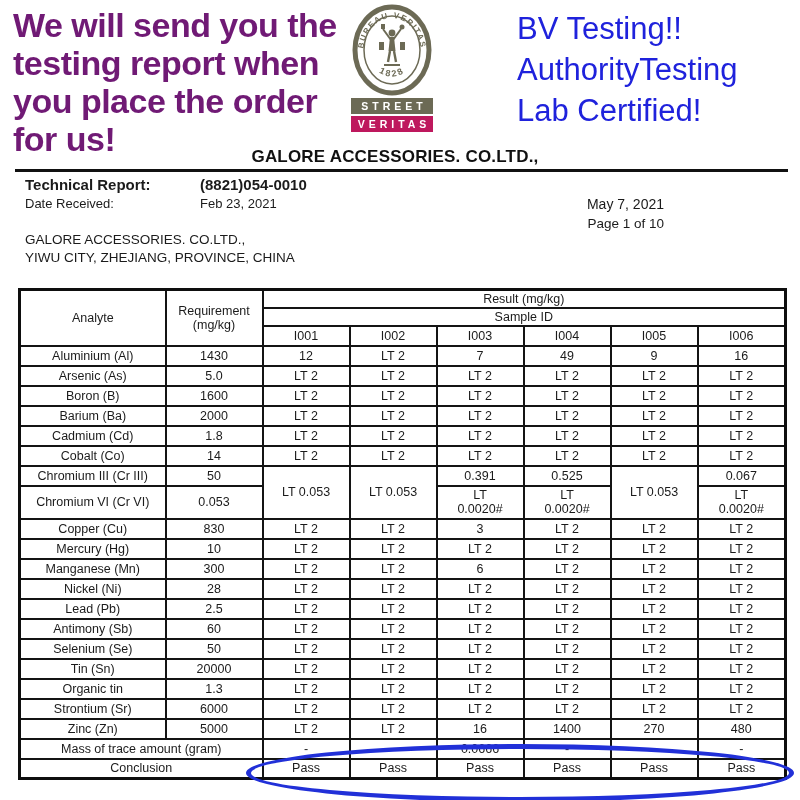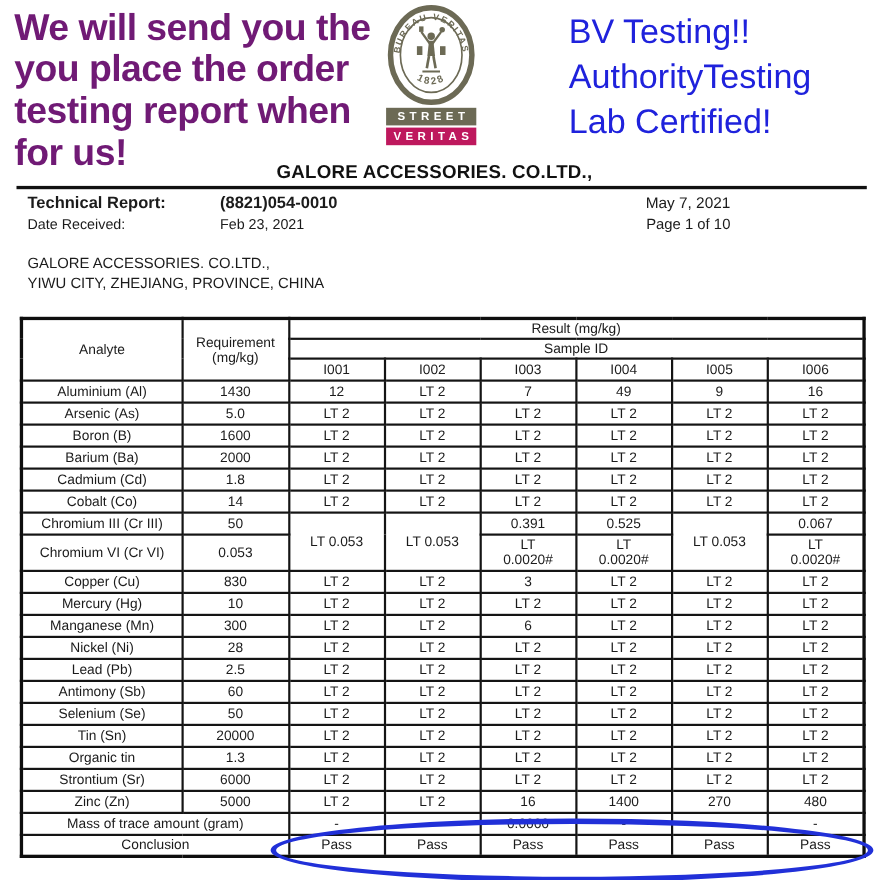--- a/index.html
+++ b/index.html
@@ -18,21 +18,21 @@
   .logo-bar { width:82px; height:16px; margin-top:2px; display:flex; align-items:center; justify-content:center;
     color:#ffffff; font-size:10.5px; font-weight:bold; letter-spacing:4px; text-indent:4px; }
 
   
   .company-title { position:absolute; top:147px; left:0; width:790px; text-align:center;
     font-size:17px; font-weight:bold; color:#111; letter-spacing:0.2px; }
   .rule { position:absolute; top:169px; left:15px; width:773px; height:3px; background:#111; }
   .info-row { position:absolute; left:0; width:692px; height:18px; }
   .ir-label { position:absolute; left:25px; }
   .ir-value { position:absolute; left:200px; }
-  .ir-right { position:absolute; right:28px; }
+  .ir-right { position:absolute; right:28px;margin-top:20px; }
   .row-tech { top:176px; font-size:15px; font-weight:bold; }
   .row-tech .ir-right { font-weight:normal; font-size:14px; }
   .row-date { top:196px; font-size:13px;padding-left:14px; }
   .row-date .ir-right { font-size:13.5px; }
   .address { position:absolute; left:25px; top:231px; font-size:13.5px; line-height:17.5px; }
 
   
   table.results { position:absolute; left:18px; top:288px; width:766px;
     border-collapse:collapse; table-layout:fixed; }
   table.results th, table.results td {
@@ -51,22 +51,22 @@
   .ellipse { position:absolute; left:246px; top:744px; width:548px; height:58px;
     border:5px solid #2130d8; border-radius:50%; z-index:5; pointer-events:none; }
 </style>
 </head>
 <body>
 
 <div class="page">
 
   <div class="note-left" style="color:#701a75;">
     <div>We will send you the</div>
+    <div>testing report when</div>
     <div>you place the order</div>
-    <div>testing report when</div>
     <div>for us!</div>
   </div>
 
   <div class="logo">
     <svg width="80" height="92" viewBox="0 0 80 92">
       <defs>
         <path id="arcTop" d="M 11 50 A 29 36 0 1 1 69 50" fill="none"></path>
         <path id="arcBottom" d="M 16 54 A 26 30 0 0 0 64 54" fill="none"></path>
       </defs>
       <ellipse cx="40" cy="46" rx="37" ry="43" fill="none" stroke="#6c6a55" stroke-width="5"></ellipse>

